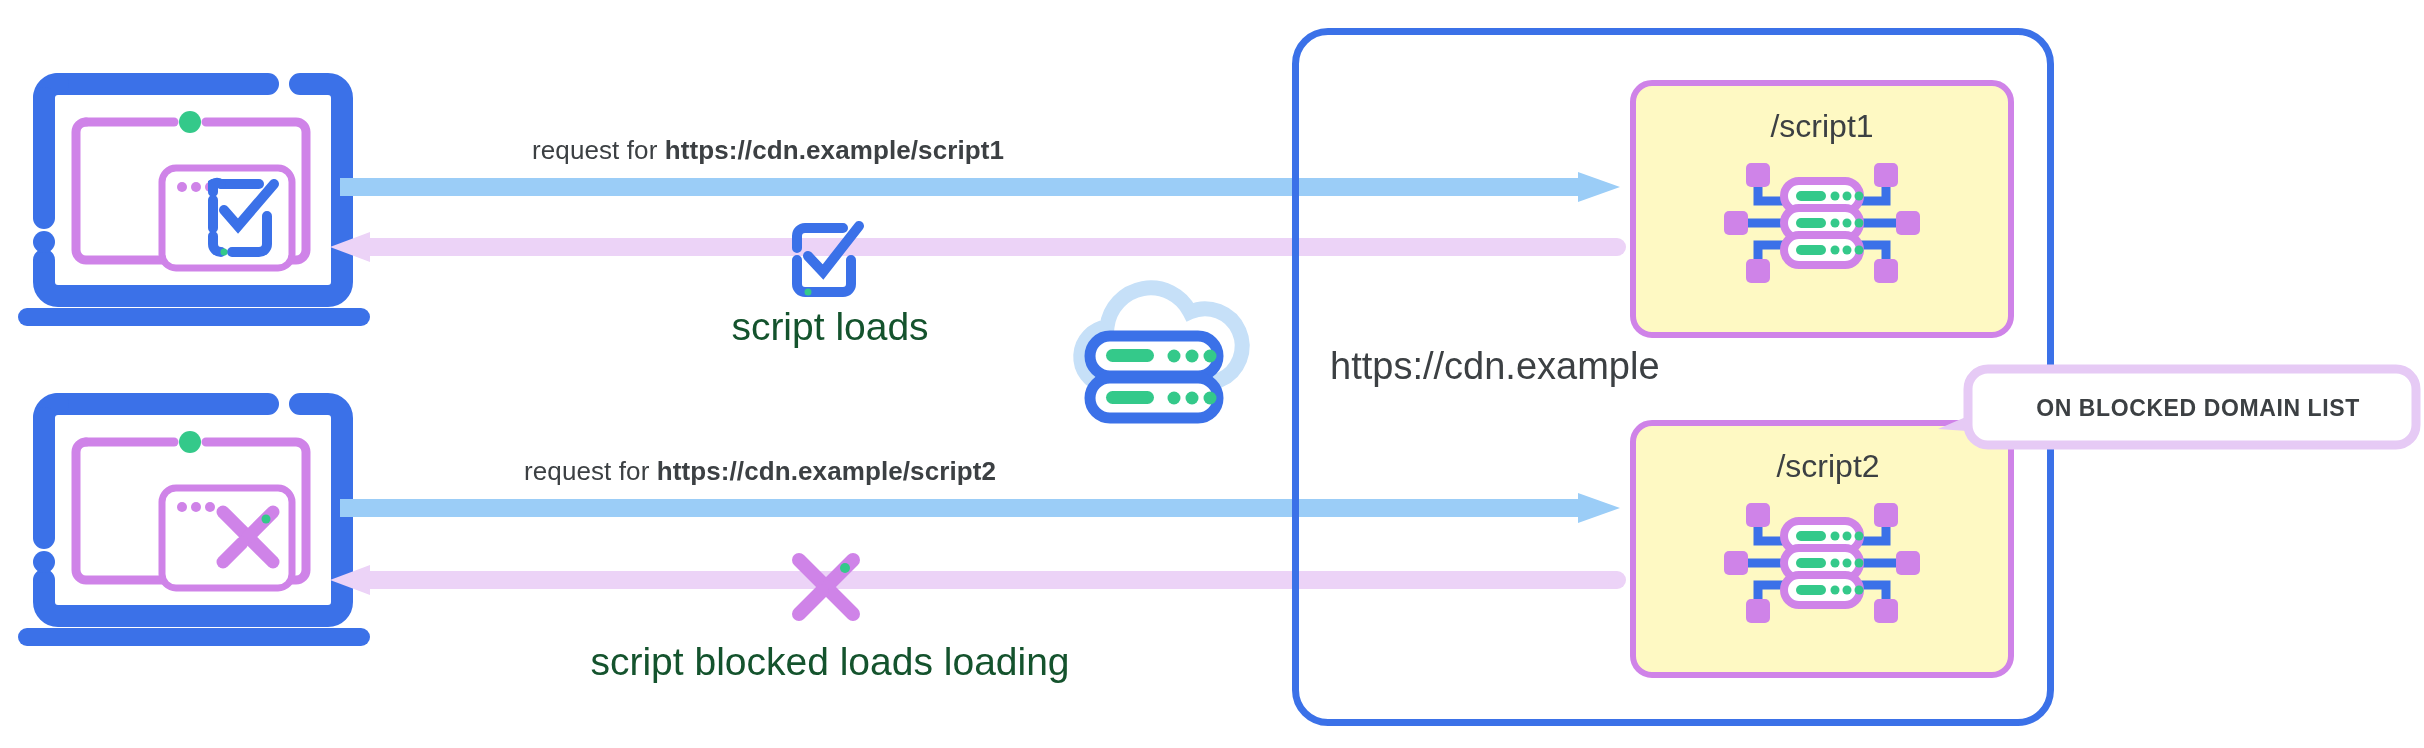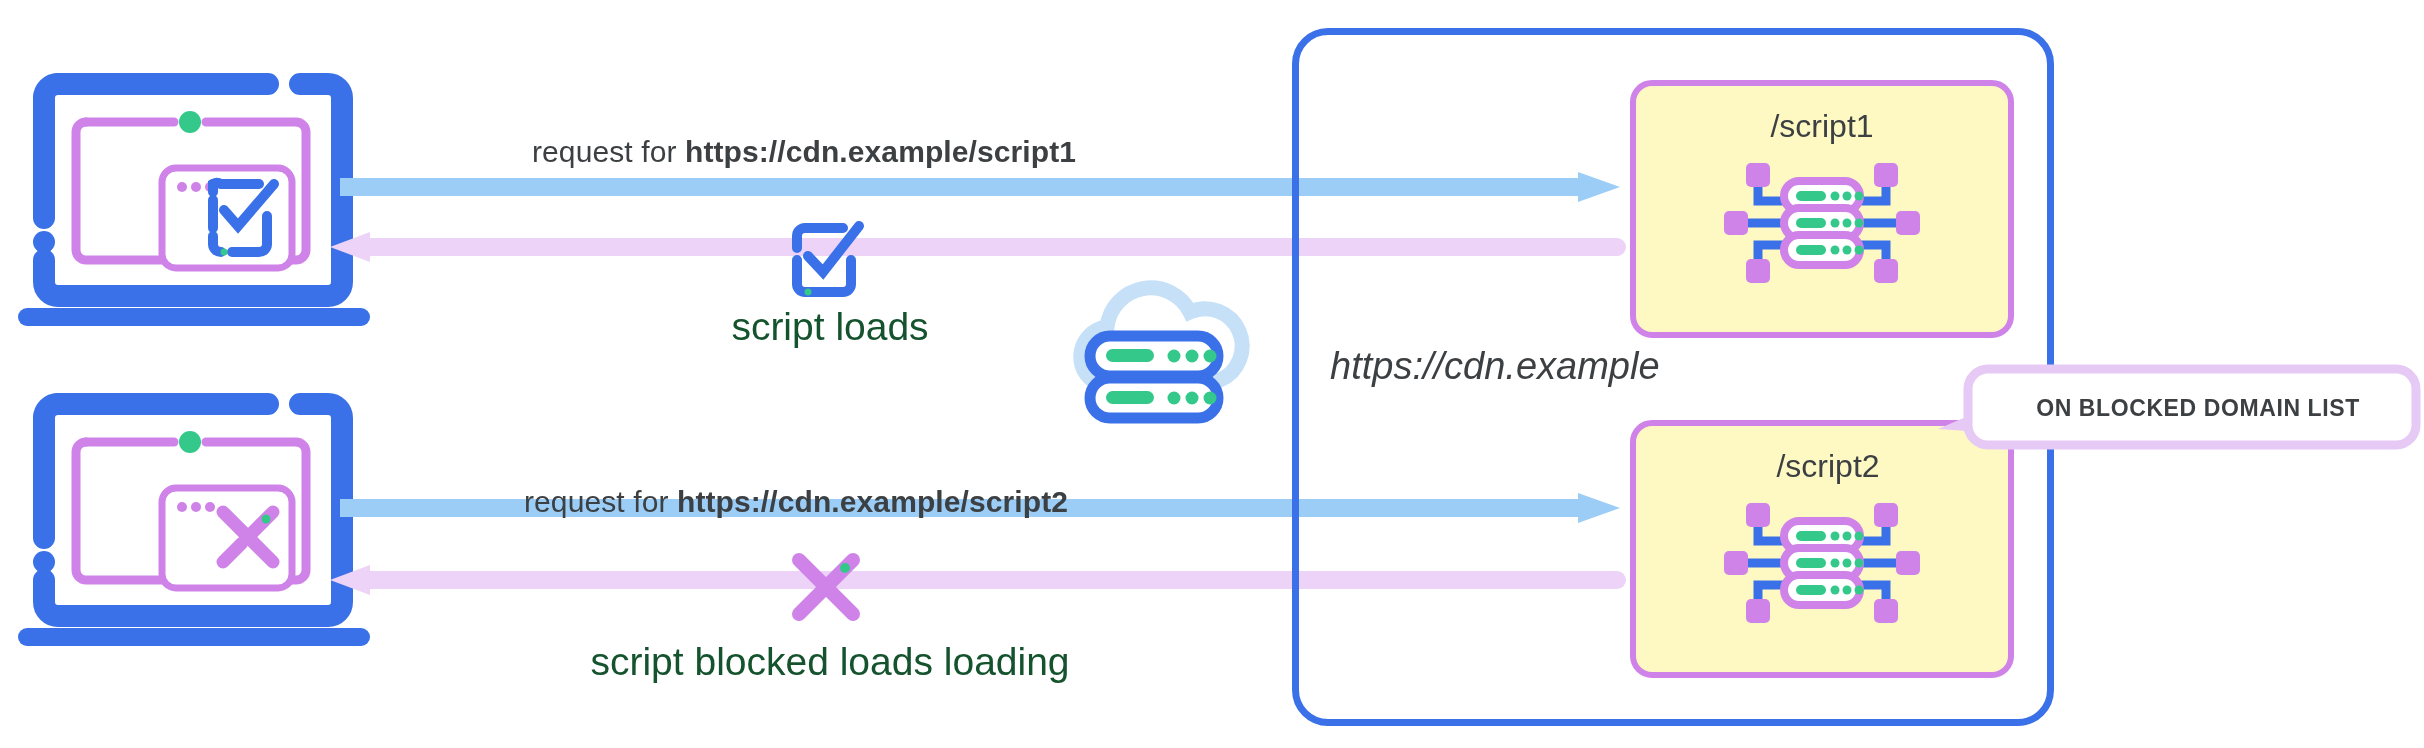--- a/index.html
+++ b/index.html
@@ -5,25 +5,25 @@
   html,body{margin:0;padding:0;background:#ffffff;}
   body{
     width:2424px;height:748px;position:relative;overflow:hidden;
     font-family:"Liberation Sans","DejaVu Sans",sans-serif;
     color:#3c4043;
   }
   .abs{position:absolute;}
 
   
   .req-label{
-    font-size:30px;color:#3c4043;white-space:nowrap;letter-spacing:.1px;
+    font-size:26px;color:#3c4043;white-space:nowrap;letter-spacing:.1px;
   }
   .req-label b{font-weight:700;}
   .sub-label{font-size:39px;color:#14532d;white-space:nowrap;text-align:center;}
-  .cdn-label{font-size:38px;color:#3c4043;white-space:nowrap;font-style:italic;}
+  .cdn-label{font-size:38px;color:#3c4043;white-space:nowrap;}
   .script-label{font-size:32px;color:#3c4043;white-space:nowrap;text-align:center;}
   .callout-label{
     font-size:23px;font-weight:700;color:#3c4043;white-space:nowrap;
     letter-spacing:.6px;
   }
 
   
   .cdn-panel{
     border:7px solid #3b71e8;border-radius:36px;background:transparent;
   }
@@ -145,21 +145,21 @@
       <path d="M68 16 H30 A8 8 0 0 0 22 24 V36"></path>
       <path d="M22 48 V72 A8 8 0 0 0 30 80 H68 A8 8 0 0 0 76 72 V48"></path>
       <path d="M33 44 L48 60 L84 14"></path>
       <circle cx="33" cy="80" r="3.5" fill="#34c98a" stroke="none"></circle>
     </g>
   </svg>
 </div>
 
 <div class="abs sub-label" style="left:620px;top:305px;width:420px;">script loads</div>
 
-<div class="abs req-label" style="left:524px;top:456px;margin-top:29px;">
+<div class="abs req-label" style="left:524px;top:456px;">
   <span>request for </span><b>https://cdn.example/script2</b>
 </div>
 
 <div class="abs" style="left:775px;top:540px;width:110px;height:92px;">
   <svg width="110" height="92" viewBox="0 0 110 92">
     <g fill="none" stroke="#cf83e8" stroke-width="14" stroke-linecap="round">
       <path d="M24 20 L78 74"></path>
       <path d="M78 20 L55 43"></path>
       <path d="M47 51 L24 74"></path>
       <circle cx="70" cy="28" r="5" fill="#34c98a" stroke="none"></circle>

